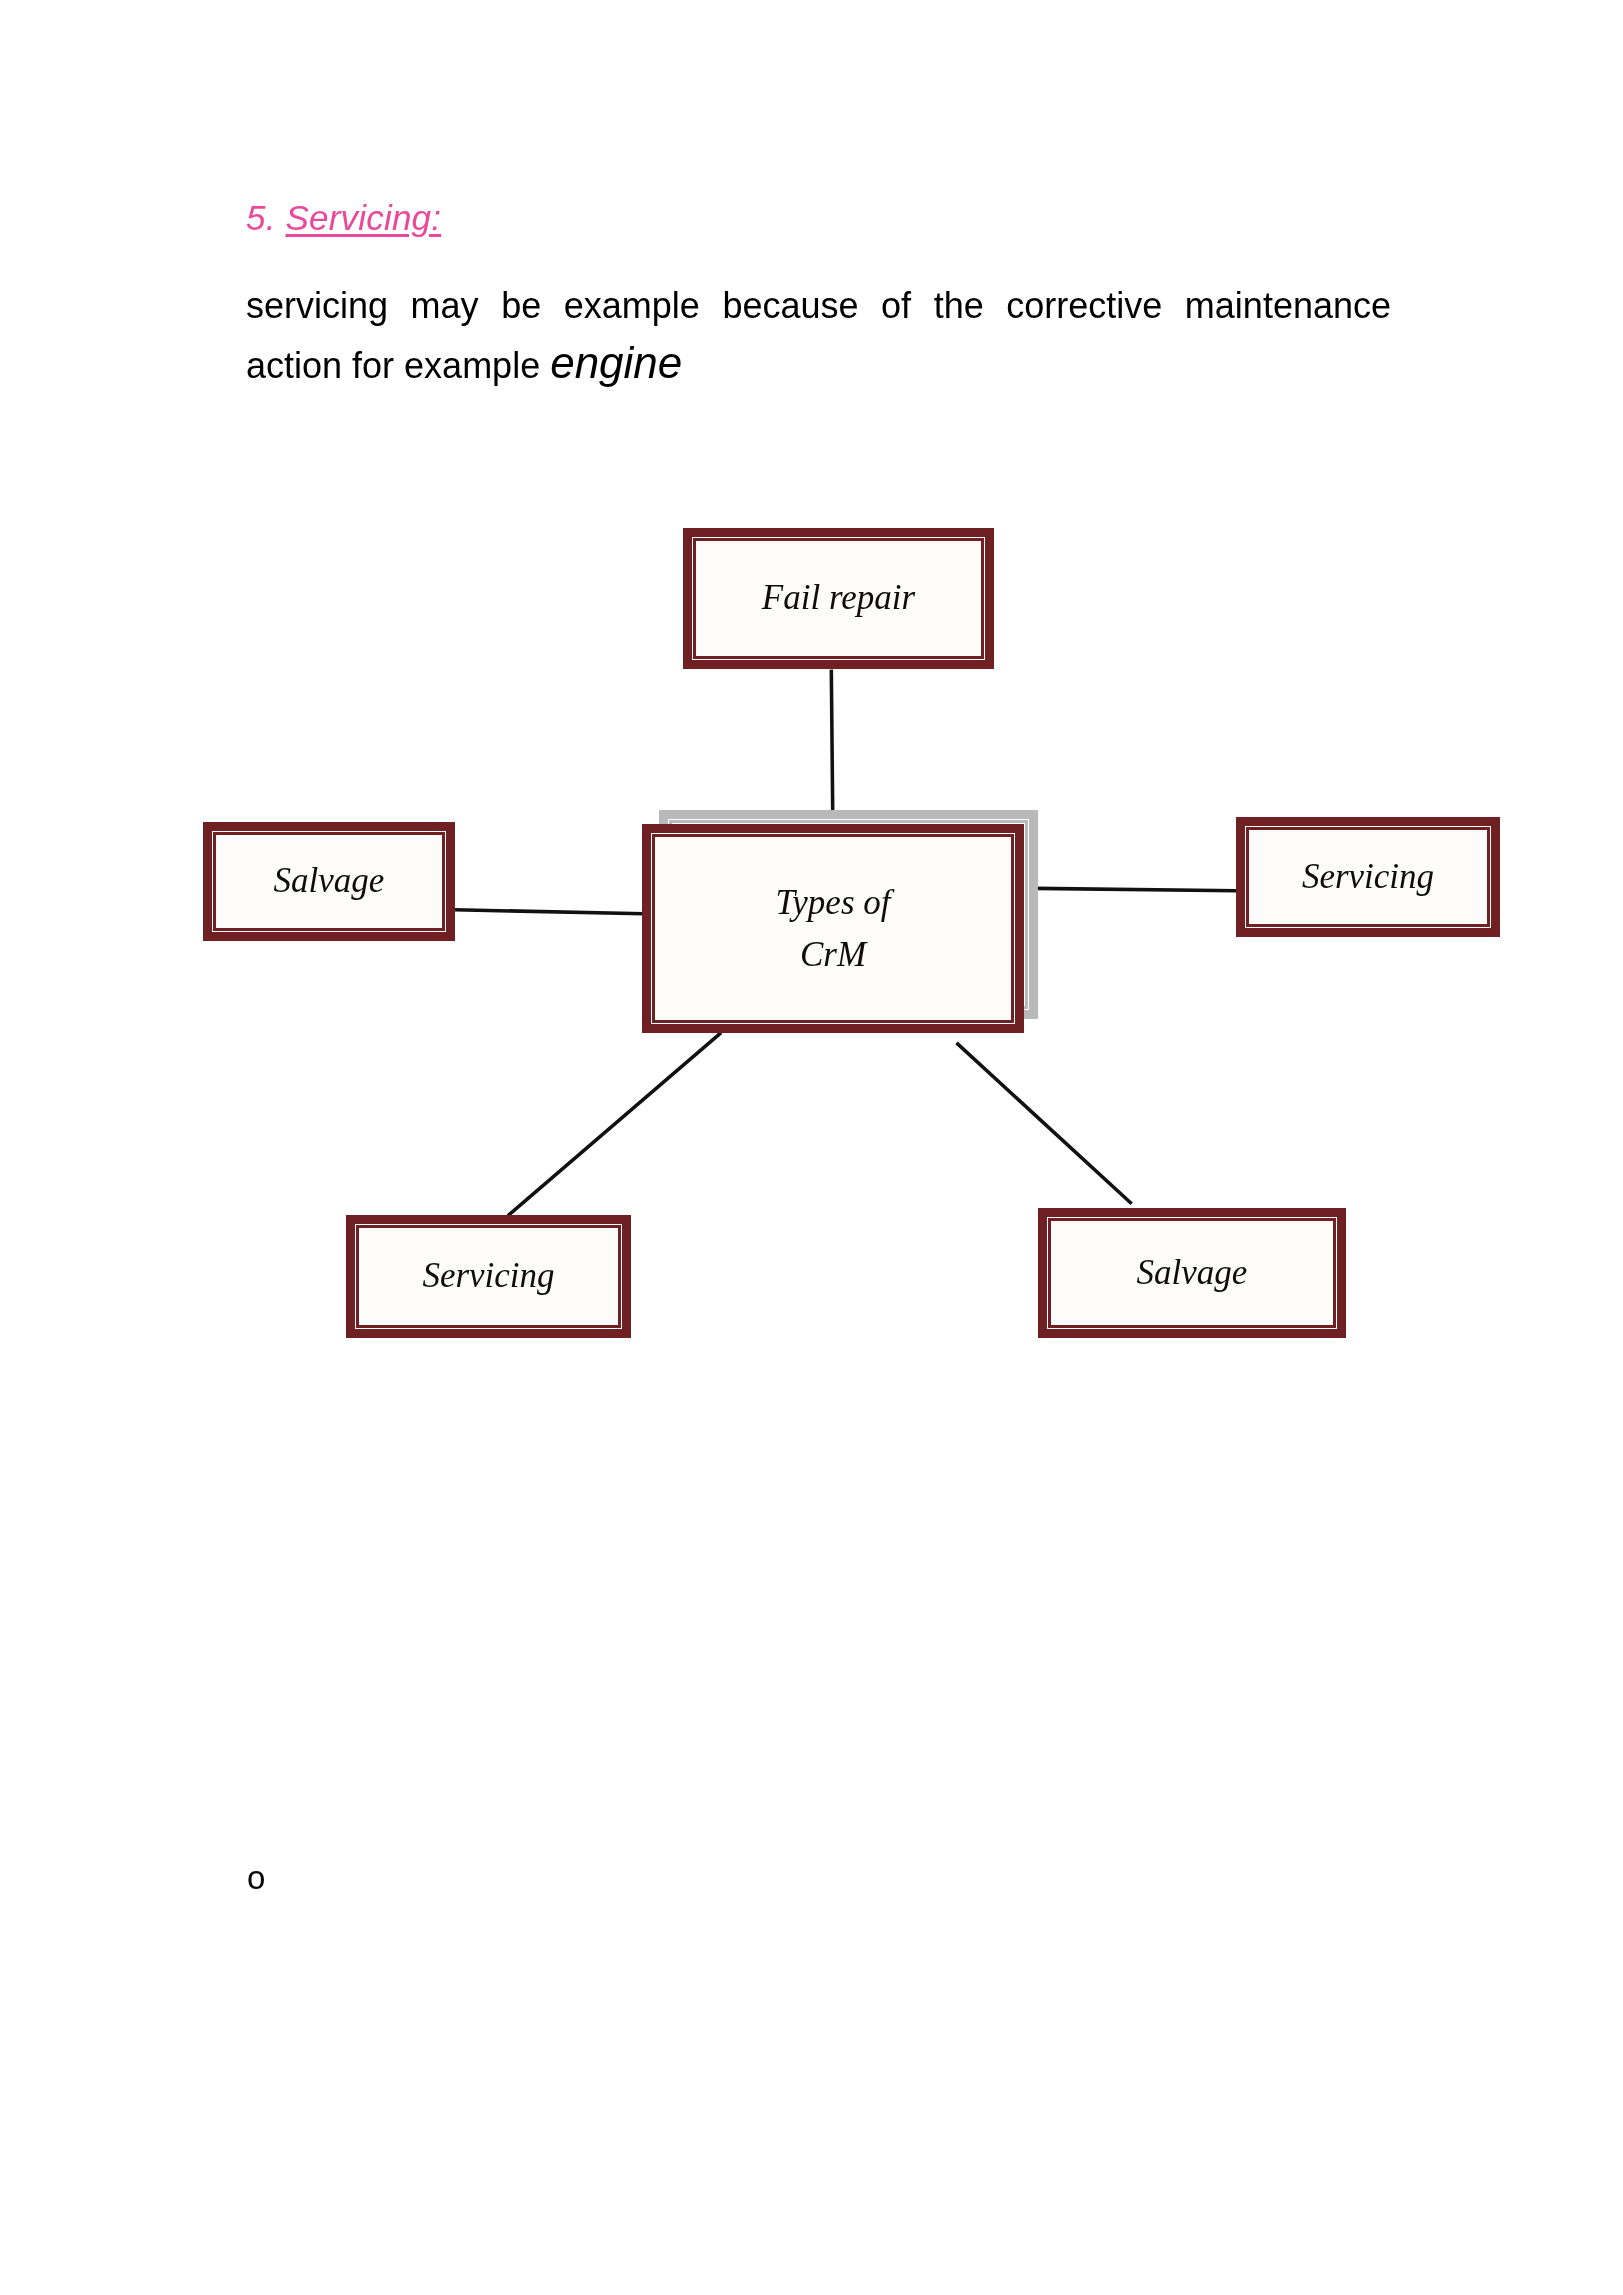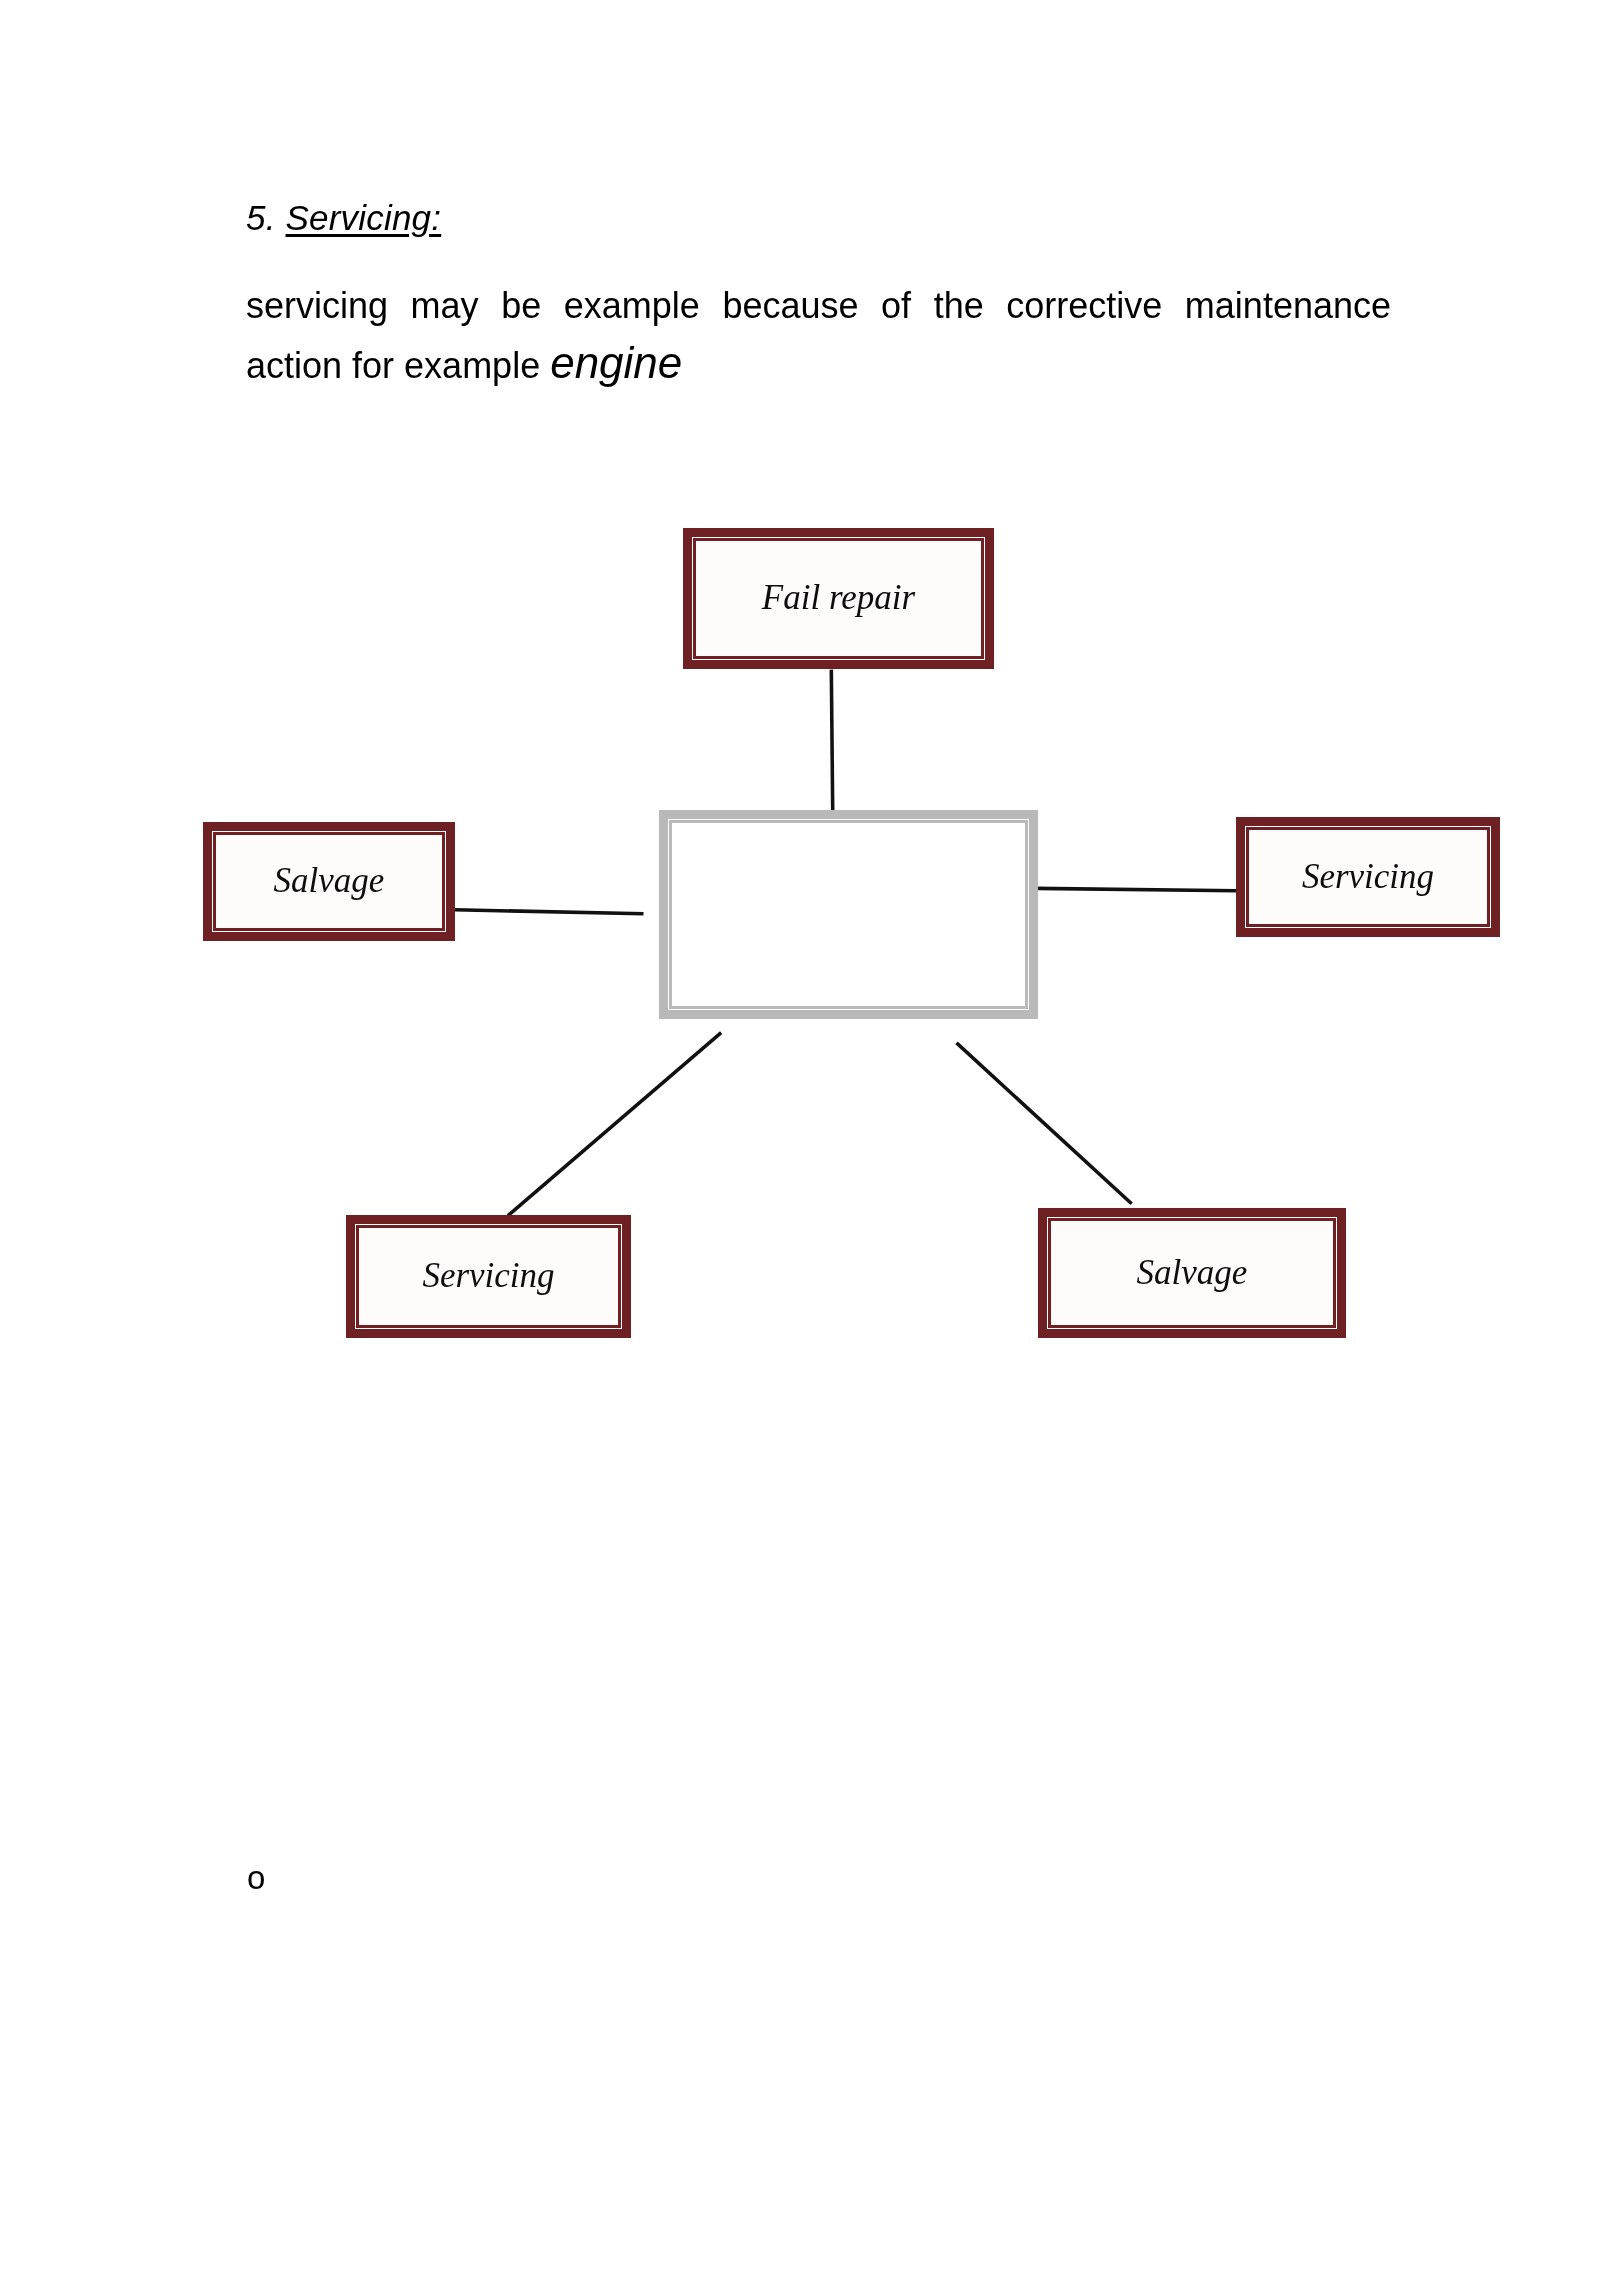--- a/index.html
+++ b/index.html
@@ -23,21 +23,21 @@
   }
 
   
   .heading {
     position: absolute;
     left: 246px;
     top: 198px;
     font-family: "Liberation Sans", sans-serif;
     font-size: 35px;
     font-style: italic;
-    color: #000000;
+    color: #ec4899;
     white-space: nowrap;
     letter-spacing: 0.2px;
   }
   .heading .num { text-decoration: none; }
   .heading .word { text-decoration: underline; text-underline-offset: 4px; }
 
   .para {
     position: absolute;
     left: 246px;
     top: 277px;
@@ -174,17 +174,23 @@
   <div class="node" id="node-rebuild">
     <div class="inner">
       <span class="label">Salvage</span>
     </div>
   </div>
 
   <div class="node ghost" id="node-center-ghost">
     <div class="inner"></div>
   </div>
 
+  <div class="node" id="node-center">
+    <div class="inner">
+      <span class="label">Types of</span>
+      <span class="label">CrM</span>
+    </div>
+  </div>
 
   <div class="bullet-o">o</div>
 
 </div>
 
 
 </body></html>

